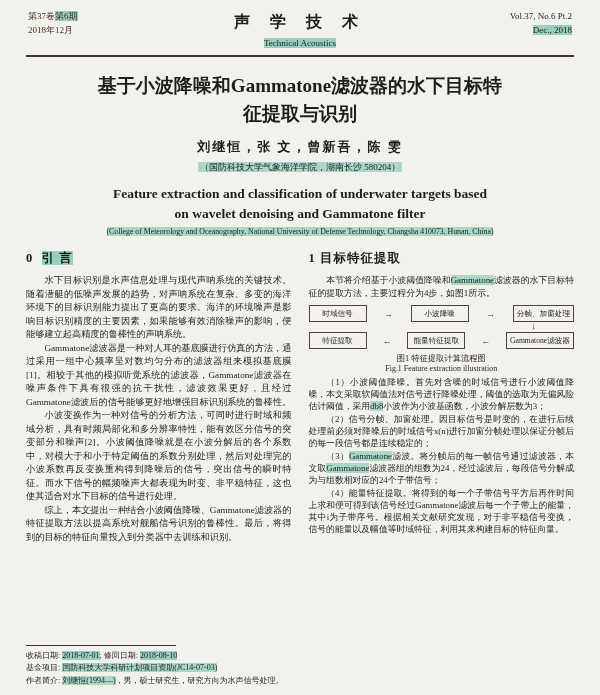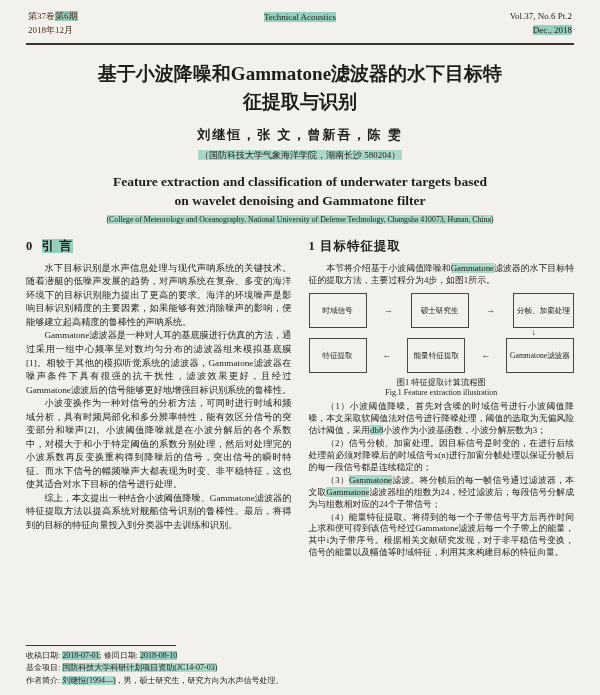--- a/index.html
+++ b/index.html
@@ -36,21 +36,21 @@
   .cols { display:flex; gap:17px; margin-top:12px; }
   .col { width:266px; }
   h2.sec { font-size:12.5px; font-weight:bold; margin:2px 0 7px 0; letter-spacing:1px; }
   .lcol p { font-size:9.2px; line-height:1.47; text-align:justify; text-indent:2em; }
   .rcol .ptext { font-size:8.9px; line-height:1.4; text-align:justify; text-indent:2em; }
   .rcol .item { font-size:8.8px; line-height:1.36; text-align:justify; text-indent:2em; margin-top:1px;font-family:Liberation Serif, serif; }
 
   
   .fig { margin:6px 0 4px 0; }
   .frow { display:flex; align-items:center; justify-content:space-between; }
-  .fbox { border:1px solid #4a463f; font-size:7.6px; padding:12px 3px; text-align:center;
+  .fbox { border:1px solid #4a463f; font-size:7.6px; padding:3px 3px; text-align:center;
           min-width:58px; background:transparent; line-height:1.2; }
   .farrow { font-size:9px; padding:0 1px; color:#3a362f; }
   .fdown { text-align:right; padding-right:38px; font-size:9px; line-height:1.1; color:#3a362f; }
   .figcap { text-align:center; margin-top:4px; }
   .cap-zh { font-size:8.3px; }
   .cap-en { font-size:7.9px; }
 
   
   .foot {
     position:absolute; left:0; bottom:0; width:544px; background:#f3f1ec;
@@ -63,20 +63,21 @@
 
 <div class="page">
   <div class="inner">
 
     <header class="hdr">
       <div class="hdr-col hdr-left">
         <div><span>第37卷</span><span class="hl">第6期</span></div>
         <div>2018年12月</div>
       </div>
       <div class="hdr-col hdr-center">
+        <div class="zh">声 学 技 术</div>
         <div class="en"><span class="hl">Technical Acoustics</span></div>
       </div>
       <div class="hdr-col hdr-right">
         <div>Vol.37, No.6 Pt.2</div>
         <div><span class="hl">Dec., 2018</span></div>
       </div>
     </header>
 
     <h1 class="title-zh">
       <span>基于小波降噪和Gammatone滤波器的水下目标特</span><br>
@@ -114,21 +115,21 @@
 
       <section class="col rcol">
         <h2 class="sec">1 目标特征提取</h2>
         <p class="ptext">本节将介绍基于小波阈值降噪和<span class="hl-soft">Gammatone</span>滤波器的水下目标特征的提取方法，主要过程分为4步，如图1所示。</p>
 
         <figure class="fig">
           <div class="flow">
             <div class="frow">
               <div class="fbox hl">时域信号</div>
               <span class="farrow">→</span>
-              <div class="fbox">硕士研究生</div>
+              <div class="fbox">小波降噪</div>
               <span class="farrow">→</span>
               <div class="fbox">分帧、加窗处理</div>
             </div>
             <div class="fdown">↓</div>
             <div class="frow">
               <div class="fbox">特征提取</div>
               <span class="farrow">←</span>
               <div class="fbox hl-soft">能量特征提取</div>
               <span class="farrow">←</span>
               <div class="fbox hl">Gammatone滤波器</div>

